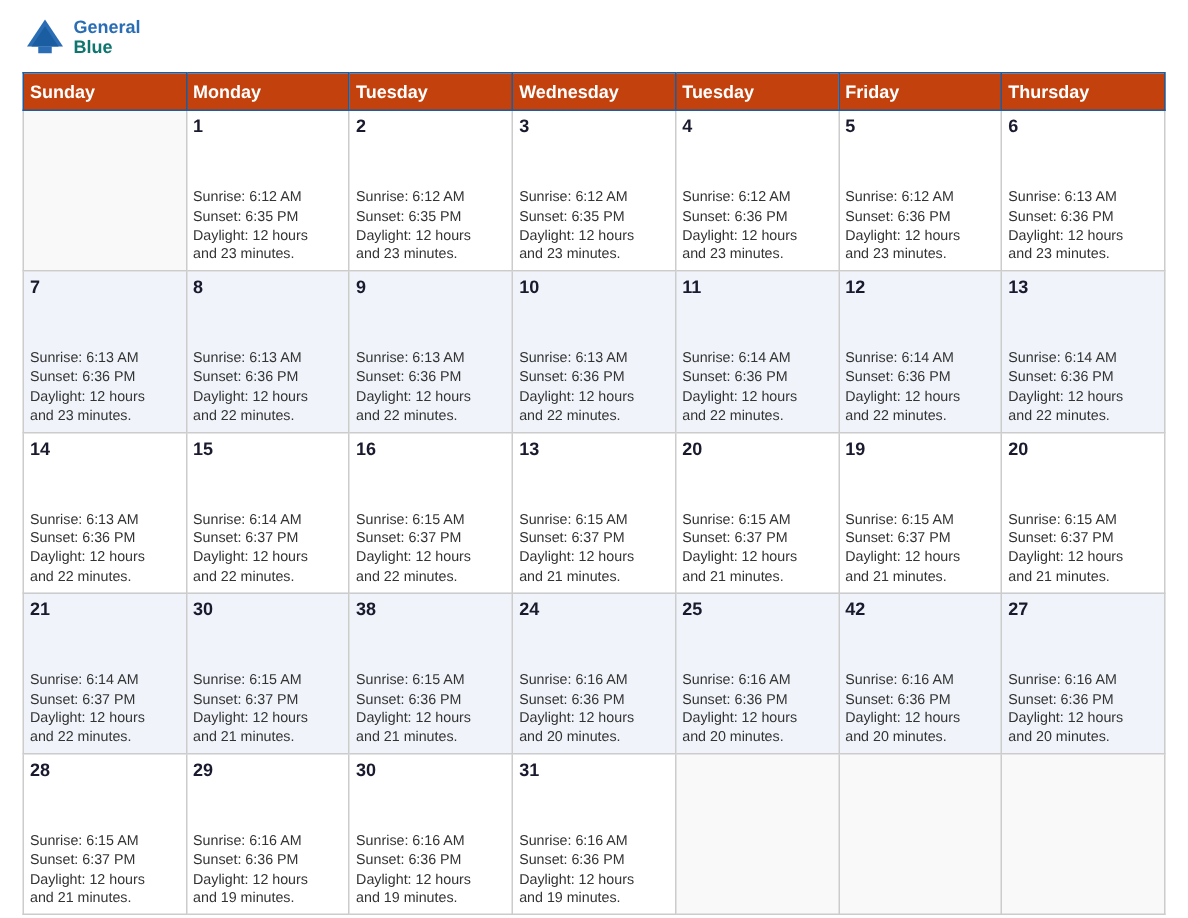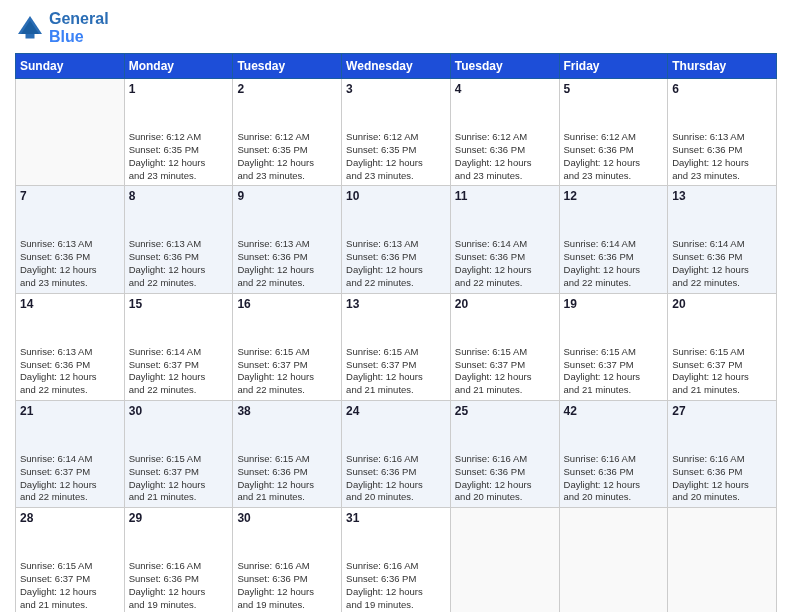--- a/index.html
+++ b/index.html
@@ -22,21 +22,21 @@
       justify-content: space-between;
       align-items: flex-start;
       margin-bottom: 8px;
     }
     .logo {
       display: flex;
       align-items: center;
       gap: 4px;
     }
     .logo-text {
-      font-size: 16px;
+      font-size: 12px;
       font-weight: bold;
       color: #1a1a2e;
       line-height: 1.1;
     }
     .logo-text span {
       color: #2a6db5;
     }
     .logo-icon {
       width: 30px;
       height: 30px;
@@ -54,21 +54,21 @@
       color: #333;
     }
     .calendar {
       flex: 1;
       border: 1px solid #ccc;
       border-collapse: collapse;
       width: 100%;
       table-layout: fixed;
     }
     .calendar th {
-      background-color: #1d4ed8;
+      background-color: #c2410c;
       color: #fff;
       font-size: 12px;
       font-weight: bold;
       padding: 5px 4px;
       border: 1px solid #1a5da0;
       text-align: left;
     }
     .calendar td {
       border: 1px solid #ccc;
       padding: 3px 4px;
@@ -100,21 +100,21 @@
 <div class="page">
   <div class="header">
     <div class="logo">
       <svg class="logo-icon" viewBox="0 0 40 40">
         <polygon points="20,4 36,28 4,28" fill="#2a6db5"></polygon>
         <polygon points="20,10 32,28 8,28" fill="#1a5da0"></polygon>
         <rect x="14" y="28" width="12" height="6" fill="#2a6db5"></rect>
       </svg>
       <div>
         <div class="logo-text"><span>General</span></div>
-        <div class="logo-text" style="color:#3b82f6;">Blue</div>
+        <div class="logo-text" style="color:#0f766e;">Blue</div>
       </div>
     </div>
     <div class="title-area">
       <div class="month-title"></div>
       <div class="location"></div>
     </div>
   </div>
 
   <table class="calendar">
     <thead>

